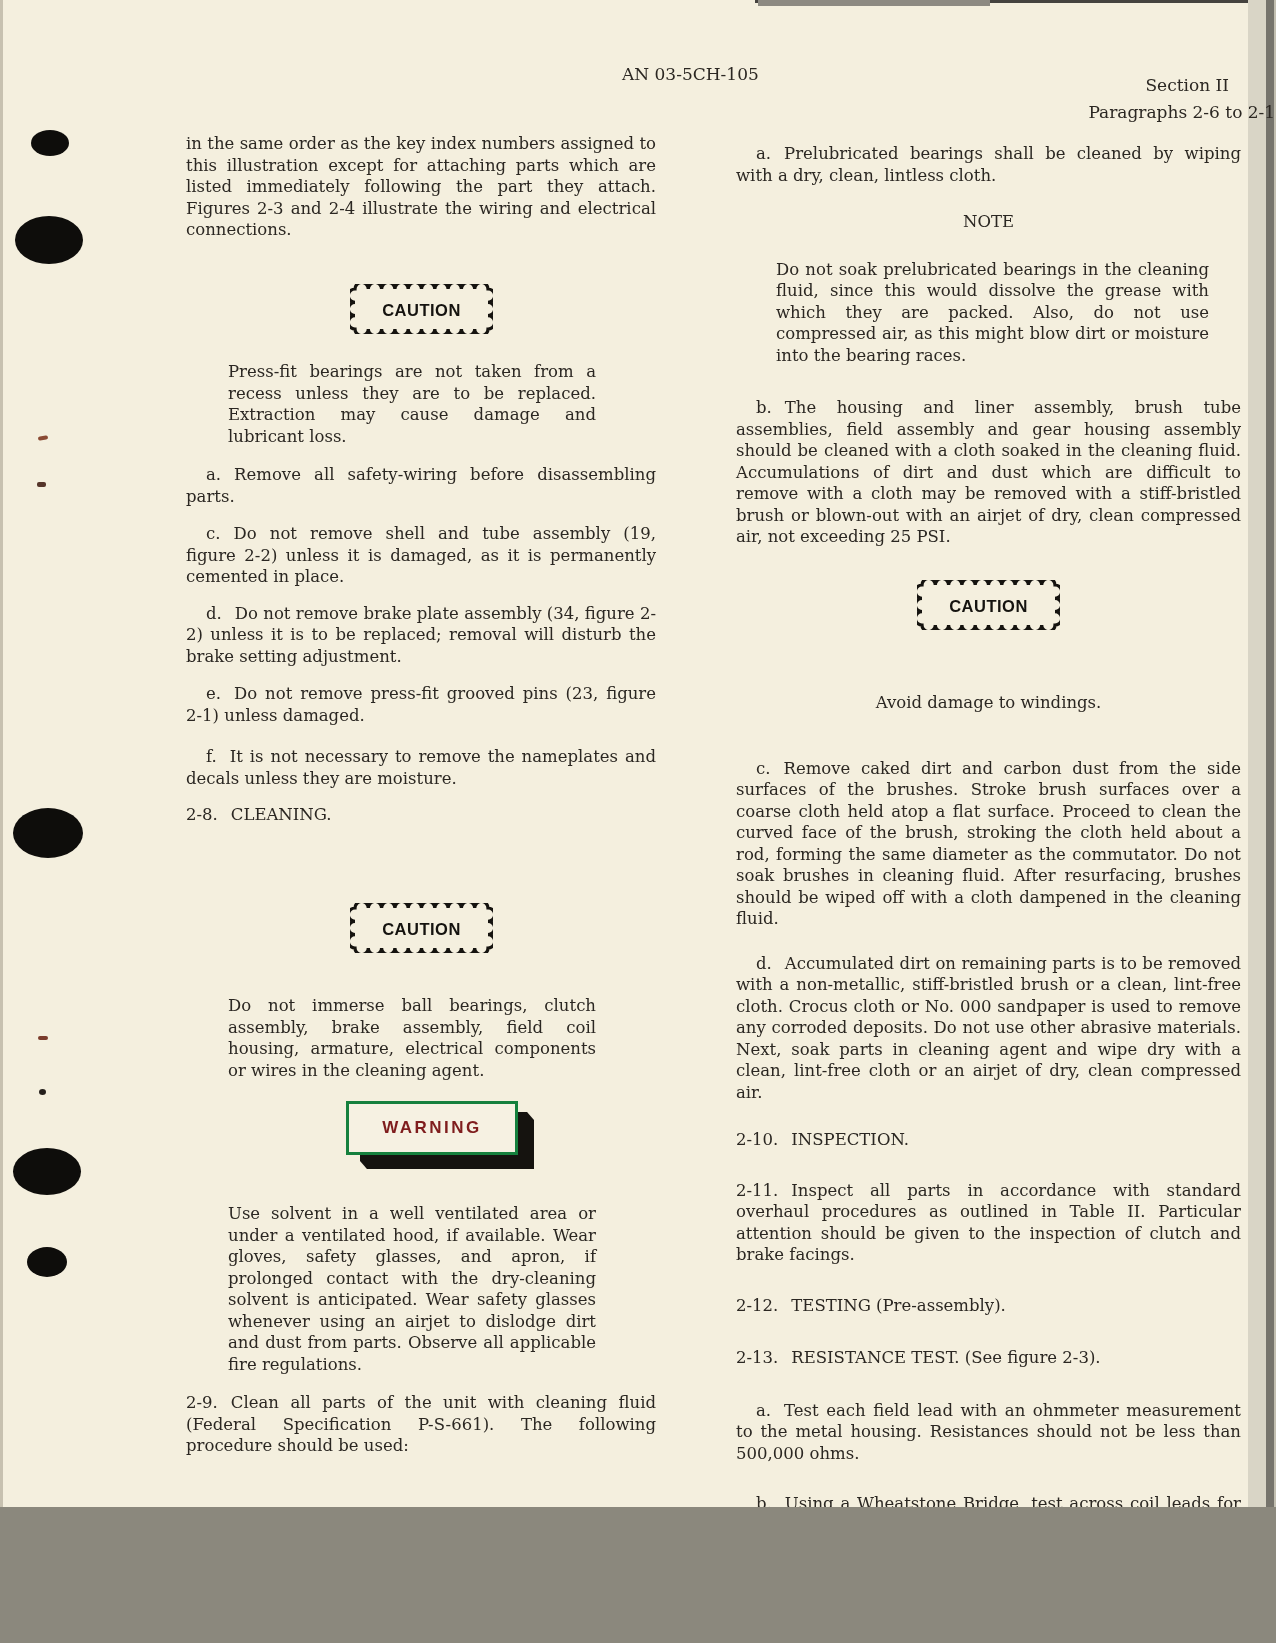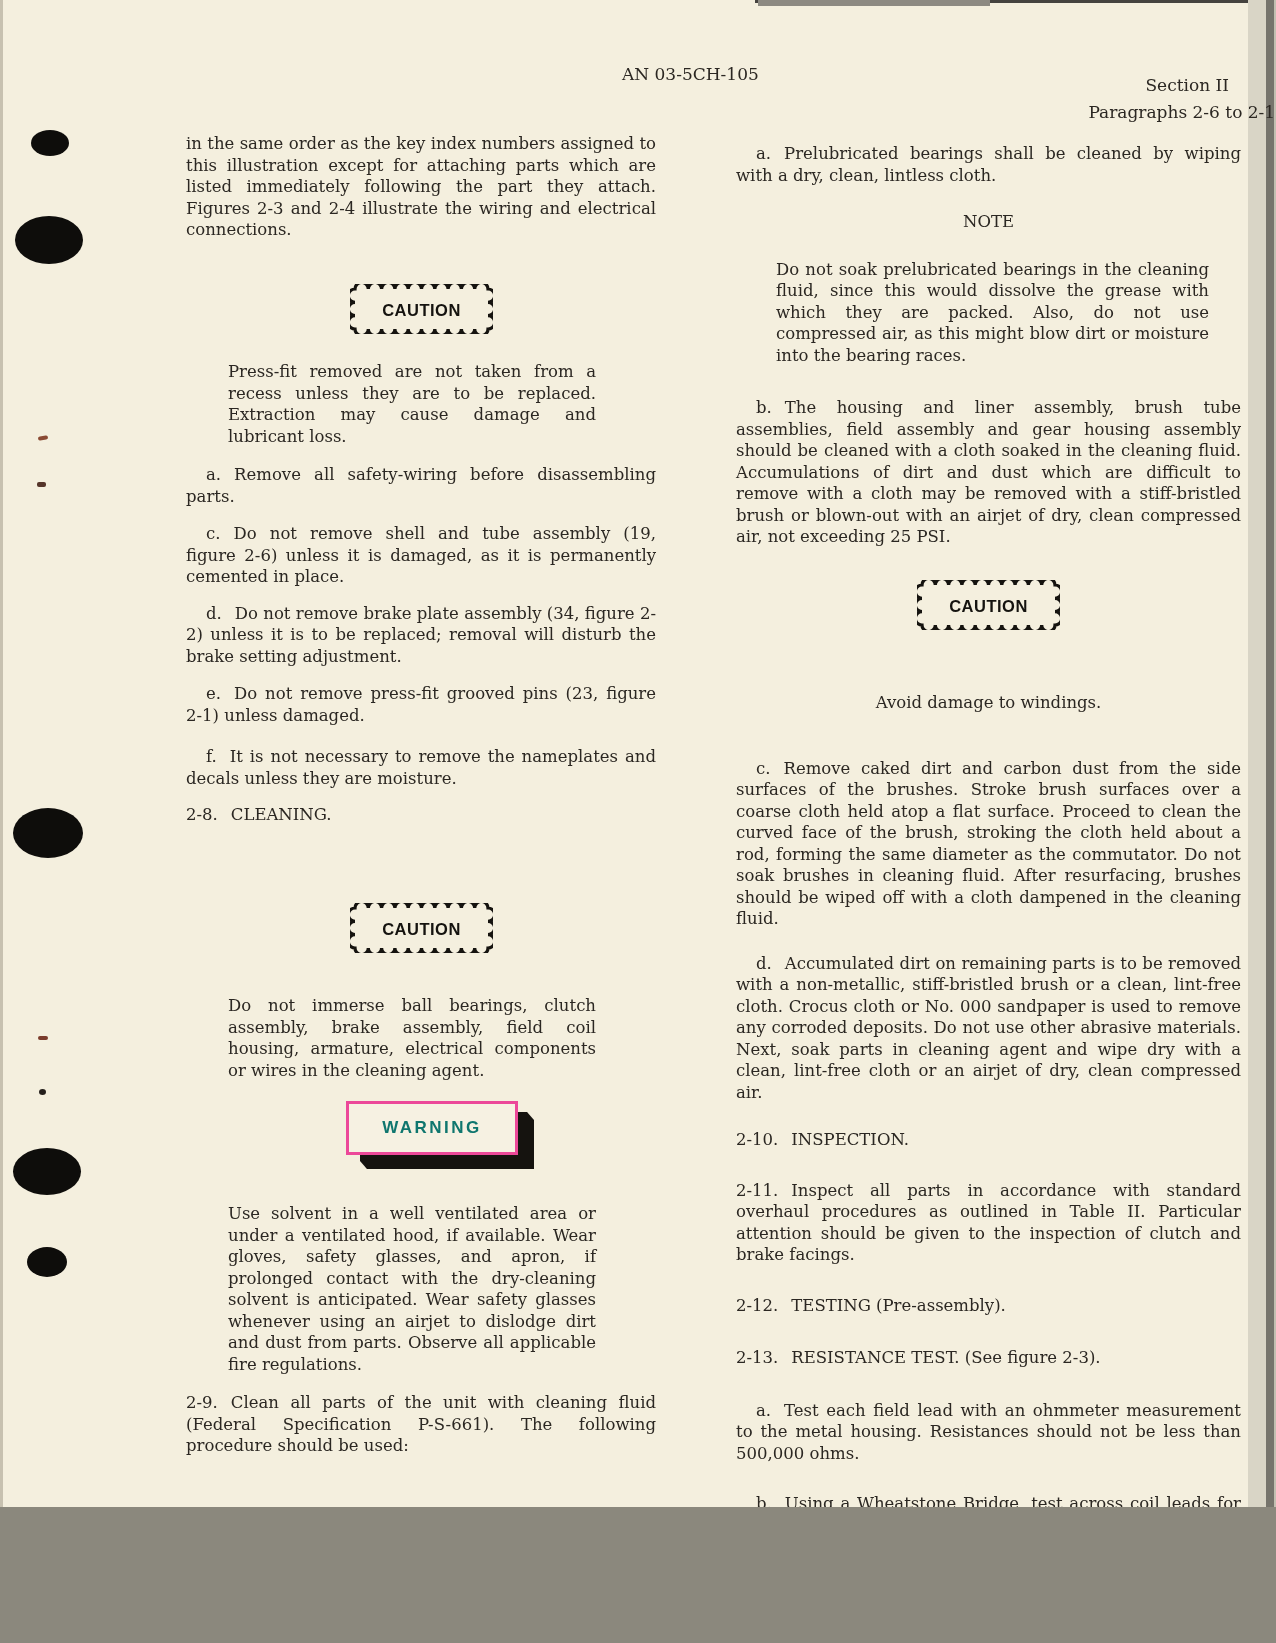--- a/index.html
+++ b/index.html
@@ -33,24 +33,24 @@
   .caution-svg path{fill:none;stroke:#15130f;stroke-width:3.2;}
   
   .warning-wrap{position:relative;width:190px;height:68px;margin-left:160px;}
   .warning-shadow{
     position:absolute;left:14px;top:11px;width:174px;height:57px;
     background:#15130f;
     clip-path:polygon(0 0,96% 0,100% 14%,100% 100%,4% 100%,0 86%);
   }
   .warning-box{
     position:absolute;left:0;top:0;width:166px;height:48px;
-    background:#f6f1e2;border:3px solid #ec4899;
+    background:#f6f1e2;border:3px solid #15803d;
     display:flex;align-items:center;justify-content:center;
     font-family:"Liberation Sans",sans-serif;font-weight:bold;
-    font-size:17px;letter-spacing:2.5px;color:#0f766e;
+    font-size:17px;letter-spacing:2.5px;color:#7f1d1d;
   }
   
   .header-left{position:absolute;left:622px;top:64px;font-size:17px;}
   .header-right{position:absolute;right:37px;top:72px;text-align:center;font-size:17px;line-height:27px;}
   .page-number{position:absolute;left:1205px;top:1543px;font-size:17px;}
   
   .hole{position:absolute;background:#0e0d0b;border-radius:50%;}
 </style>
 </head>
 <body>
@@ -86,27 +86,27 @@
   <div class="col col-left">
     <p class="b">in the same order as the key index numbers assigned to this illustration except for attaching parts which are listed immediately following the part they attach. Figures 2-3 and 2-4 illustrate the wiring and electrical connections.</p>
 
     <div class="caution-wrap" style="margin-top:43px;">
       <svg class="caution-svg" width="143" height="50" viewBox="0 0 143 50">
         <path class="scallop" d="M 5 5 a 6.65 6.65 0 0 1 13.3 0 a 6.65 6.65 0 0 1 13.3 0 a 6.65 6.65 0 0 1 13.3 0 a 6.65 6.65 0 0 1 13.3 0 a 6.65 6.65 0 0 1 13.3 0 a 6.65 6.65 0 0 1 13.3 0 a 6.65 6.65 0 0 1 13.3 0 a 6.65 6.65 0 0 1 13.3 0 a 6.65 6.65 0 0 1 13.3 0 a 6.65 6.65 0 0 1 13.3 0 a 6.666666666666667 6.666666666666667 0 0 1 0 13.333333333333334 a 6.666666666666667 6.666666666666667 0 0 1 0 13.333333333333334 a 6.666666666666667 6.666666666666667 0 0 1 0 13.333333333333334 a 6.65 6.65 0 0 1 -13.3 0 a 6.65 6.65 0 0 1 -13.3 0 a 6.65 6.65 0 0 1 -13.3 0 a 6.65 6.65 0 0 1 -13.3 0 a 6.65 6.65 0 0 1 -13.3 0 a 6.65 6.65 0 0 1 -13.3 0 a 6.65 6.65 0 0 1 -13.3 0 a 6.65 6.65 0 0 1 -13.3 0 a 6.65 6.65 0 0 1 -13.3 0 a 6.65 6.65 0 0 1 -13.3 0 a 6.666666666666667 6.666666666666667 0 0 1 0 -13.333333333333334 a 6.666666666666667 6.666666666666667 0 0 1 0 -13.333333333333334 a 6.666666666666667 6.666666666666667 0 0 1 0 -13.333333333333334 Z"></path>
         <text x="71.5" y="31.5" text-anchor="middle">CAUTION</text>
       </svg>
     </div>
 
-    <p class="b inset-l" style="margin-top:22px;">Press-fit removed are not taken from a recess unless they are to be replaced. Extraction may cause damage and lubricant loss.</p>
+    <p class="b inset-l" style="margin-top:22px;">Press-fit bearings are not taken from a recess unless they are to be replaced. Extraction may cause damage and lubricant loss.</p>
 
 
     <p class="b ind" style="margin-top:17px;"><span class="pnum">a.</span><span>Remove all safety-wiring before disassembling parts.</span></p>
 
 
-    <p class="b ind" style="margin-top:16px;"><span class="pnum">c.</span><span>Do not remove shell and tube assembly (19, figure 2-6) unless it is damaged, as it is permanently cemented in place.</span></p>
+    <p class="b ind" style="margin-top:16px;"><span class="pnum">c.</span><span>Do not remove shell and tube assembly (19, figure 2-2) unless it is damaged, as it is permanently cemented in place.</span></p>
 
     <p class="b ind" style="margin-top:15px;"><span class="pnum">d.</span><span>Do not remove brake plate assembly (34, figure 2-2) unless it is to be replaced; removal will disturb the brake setting adjustment.</span></p>
 
     <p class="b ind" style="margin-top:16px;"><span class="pnum">e.</span><span>Do not remove press-fit grooved pins (23, figure 2-1) unless damaged.</span></p>
 
     <p class="b ind" style="margin-top:20px;"><span class="pnum">f.</span><span>It is not necessary to remove the nameplates and decals unless they are moisture.</span></p>
 
     <p class="b" style="margin-top:15px;"><span class="pnum">2-8.</span><span>CLEANING.</span></p>
 
     <div class="caution-wrap" style="margin-top:77px;">

